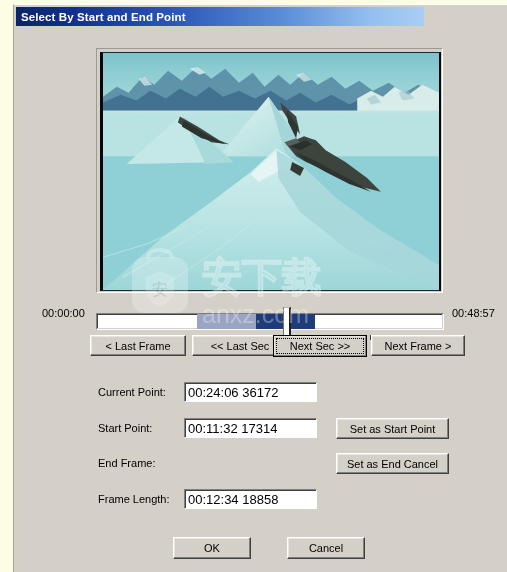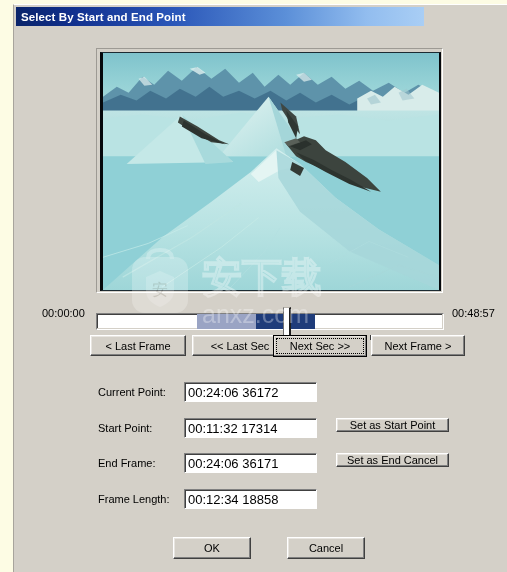--- a/index.html
+++ b/index.html
@@ -206,21 +206,21 @@
     align-items: center;
     padding-left: 3px;
     font-size: 13px;
     color: #000;
     overflow: hidden;
     white-space: nowrap;
   }
   .side-btn {
     position: absolute;
     left: 320px; top: 0;
-    width: 113px; height: 14px;
+    width: 113px; height: 21px;
   }
 
   
   #btn-ok     { left: 157px; top: 510px; width: 78px; height: 22px; }
   #btn-cancel { left: 271px; top: 510px; width: 78px; height: 22px; }
 
   
   #watermark {
     position: absolute;
     left: 130px; top: 243px;
@@ -390,21 +390,20 @@
       <div class="field-row" id="row-start">
         <span class="field-label">Start Point:</span>
         <div class="field-box">00:11:32 17314</div>
         <div class="btn side-btn">
           <span>Set as Start Point</span>
         </div>
       </div>
 
       <div class="field-row" id="row-end">
         <span class="field-label">End Frame:</span>
-        <div class="field-box">00:24:06 36171</div>
         <div class="btn side-btn">
           <span>Set as End Cancel</span>
         </div>
       </div>
 
       <div class="field-row" id="row-total">
         <span class="field-label">Frame Length:</span>
         <div class="field-box">00:12:34 18858</div>
       </div>
 

